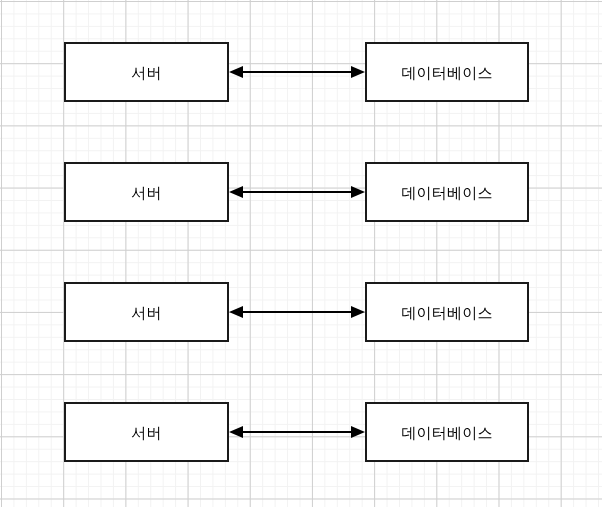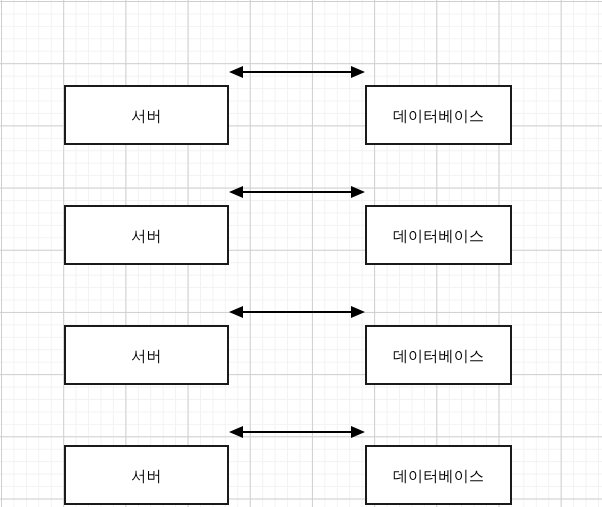--- a/index.html
+++ b/index.html
@@ -39,29 +39,28 @@
   .node-box {
     position: absolute;
     top: 0;
     height: 60px;
     box-sizing: border-box;
     border: 2px solid #1a1a1a;
     background: #ffffff;
     display: flex;
     align-items: center;
     justify-content: center;
-    margin-top: 43px;
   }
   .node-box.server {
     left: 64px;
     width: 165px;
   }
   .node-box.database {
     left: 365px;
-    width: 147px;
+    width: 164px;
   }
   .node-label {
     font-size: 15px;
     color: #000000;
     line-height: 1;
     letter-spacing: 0.2px;
     white-space: nowrap;
   }
   .connector {
     position: absolute;

